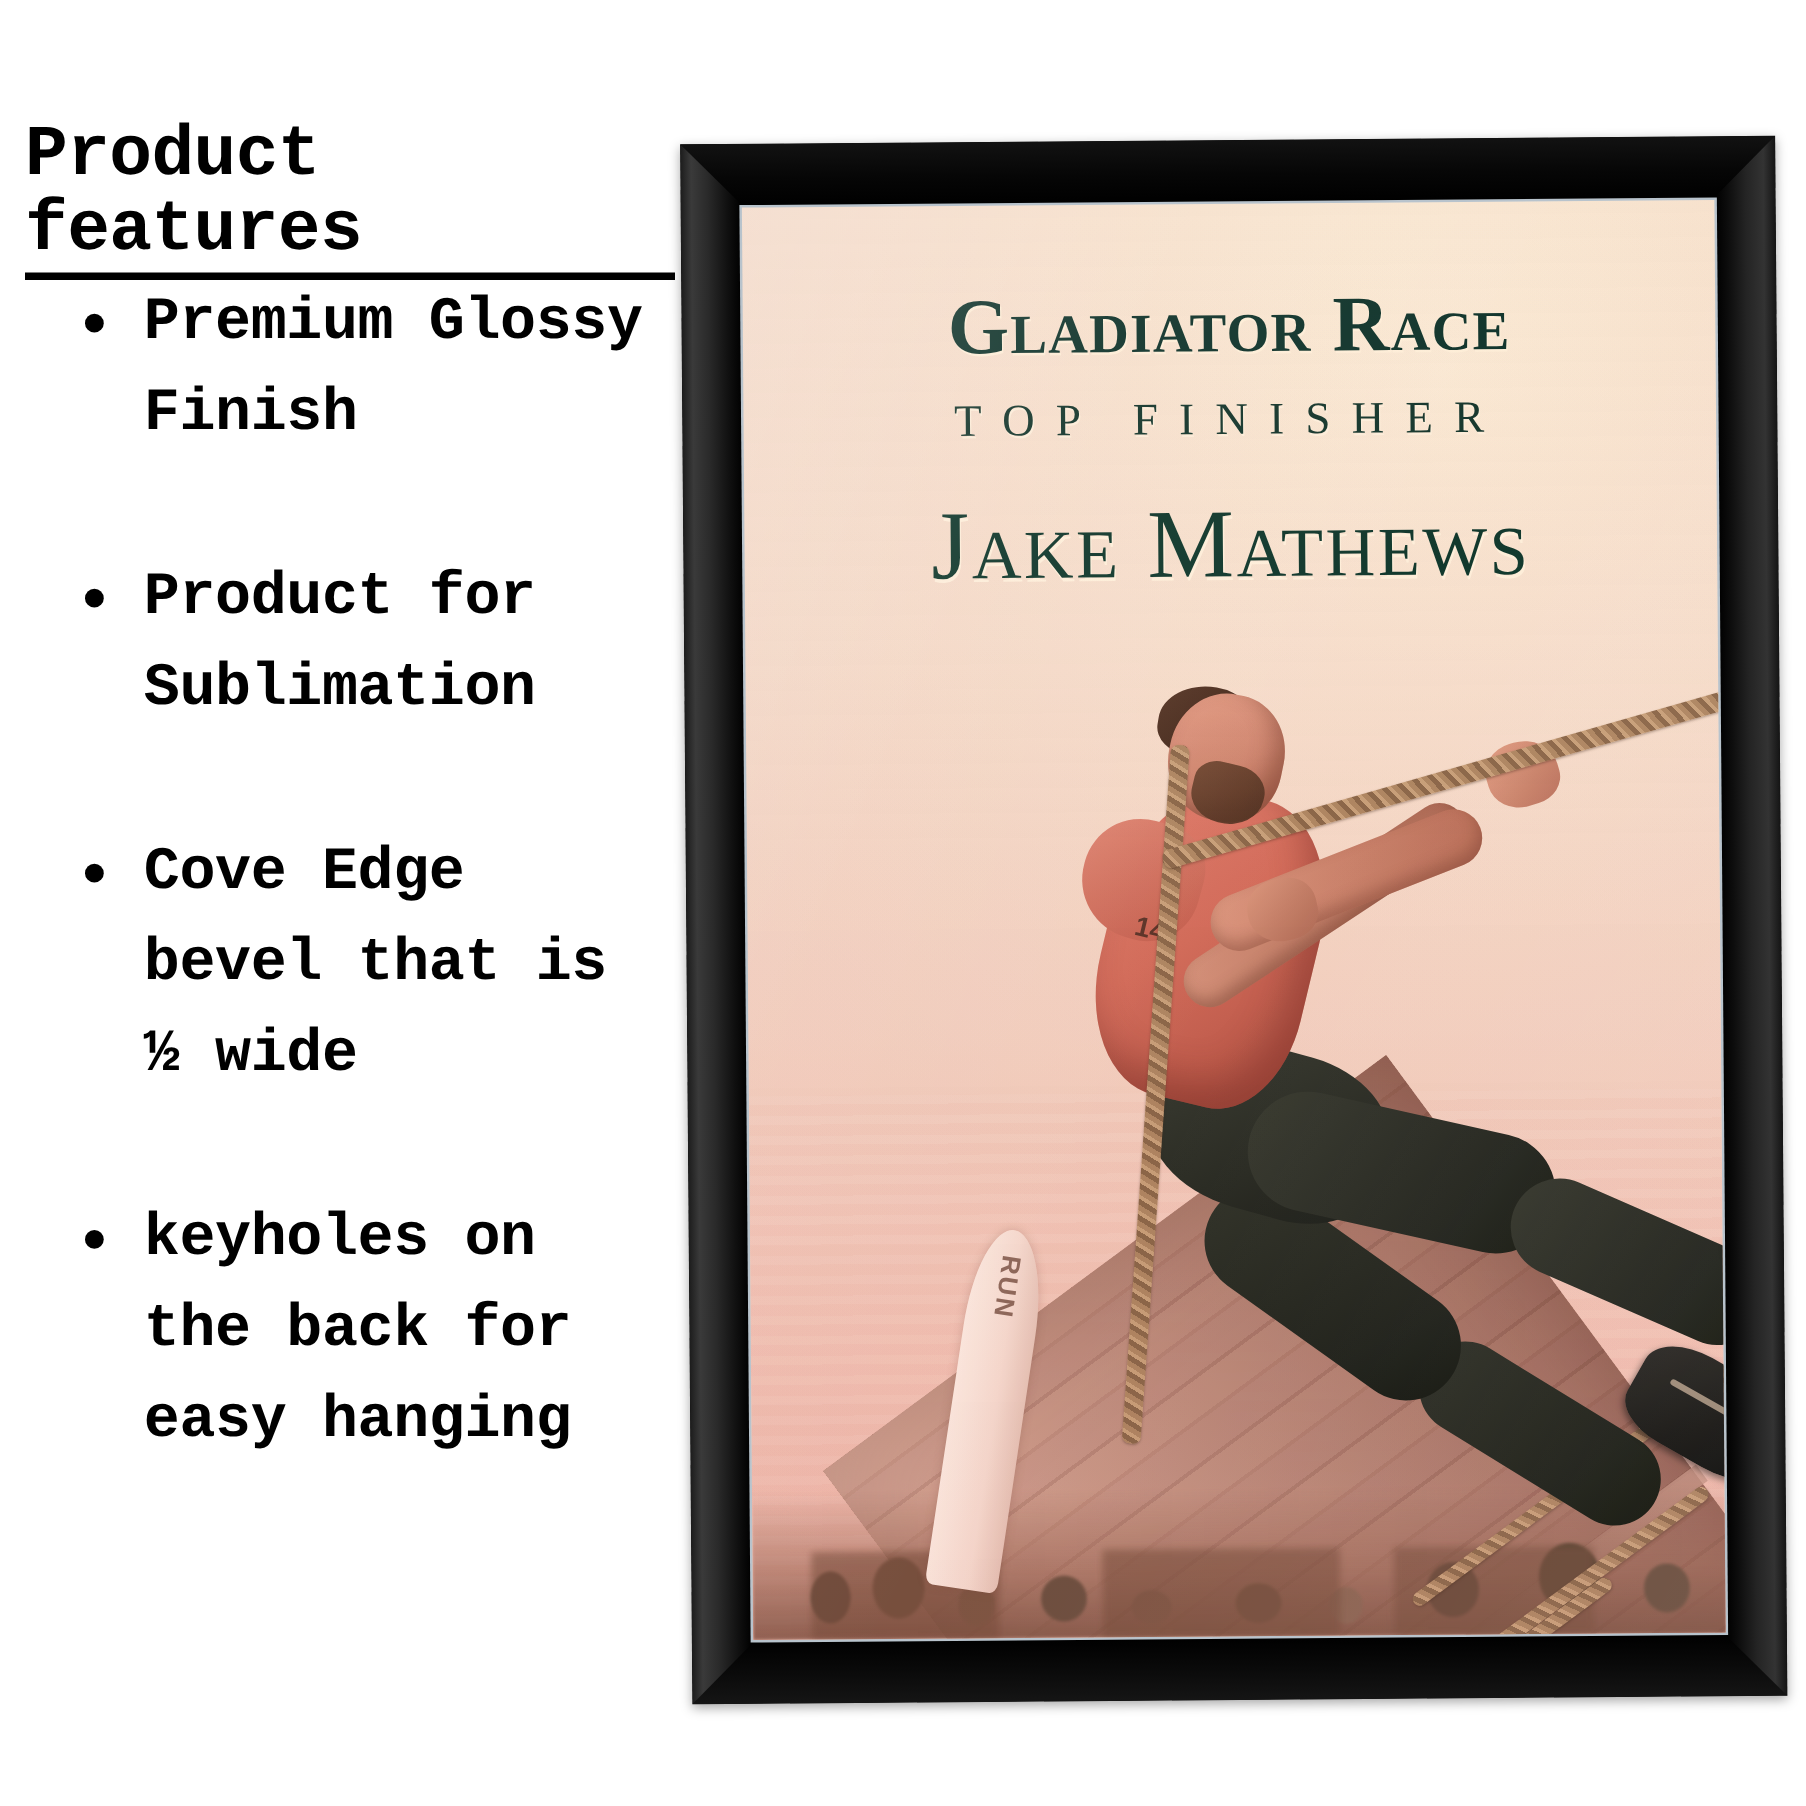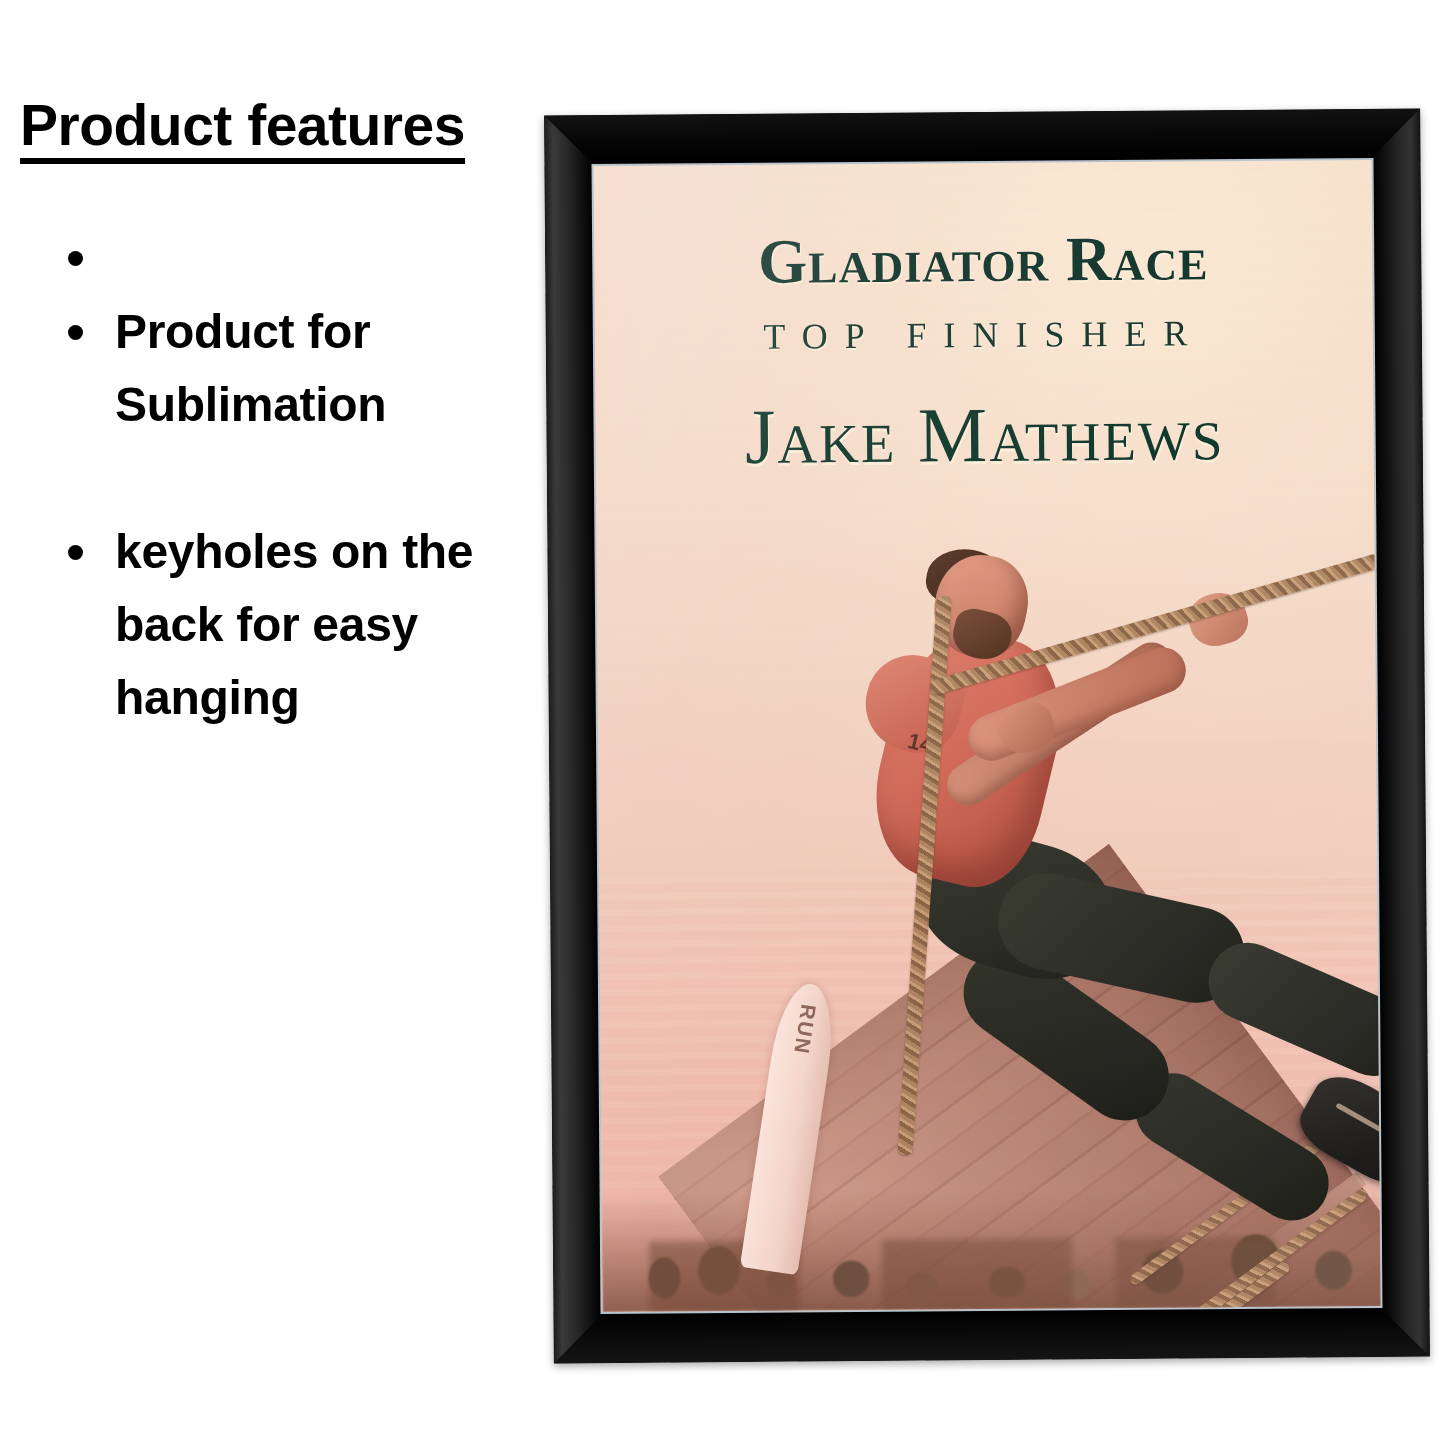--- a/index.html
+++ b/index.html
@@ -8,21 +8,21 @@
     width:1445px;height:1445px;
     background:#ffffff;
     font-family:"Liberation Sans", sans-serif;
     overflow:hidden;
     position:relative;
   }
   .stage{position:relative;width:1445px;height:1445px;}
 
   
   .features-col{
-    position:absolute;left:0;top:0;width:540px;height:1445px;
+    position:absolute;left:0;top:0;width:540px;height:1445px;font-family:Liberation Mono, monospace;
   }
   .features-title{
     position:absolute;left:20px;top:96px;
     font-size:57px;font-weight:bold;color:#000;
     letter-spacing:-0.5px;
     border-bottom:6px solid #000;
     padding-bottom:2px;
     line-height:1.05;
     display:inline-block;
   }
@@ -419,24 +419,29 @@
 
 <div class="stage">
 
   <div class="features-col">
 
     <div class="features-title">Product features</div>
 
     <ul class="features-list">
       <li class="feature-item">
         <span class="bullet"></span>
+        <span>Premium Glossy Finish</span>
       </li>
       <li class="feature-item">
         <span class="bullet"></span>
         <span>Product for Sublimation</span>
+      </li>
+      <li class="feature-item">
+        <span class="bullet"></span>
+        <span>Cove Edge bevel that is ½ wide</span>
       </li>
       <li class="feature-item">
         <span class="bullet"></span>
         <span>keyholes on the back for easy hanging</span>
       </li>
     </ul>
   </div>
 
   <div class="plaque">
 

